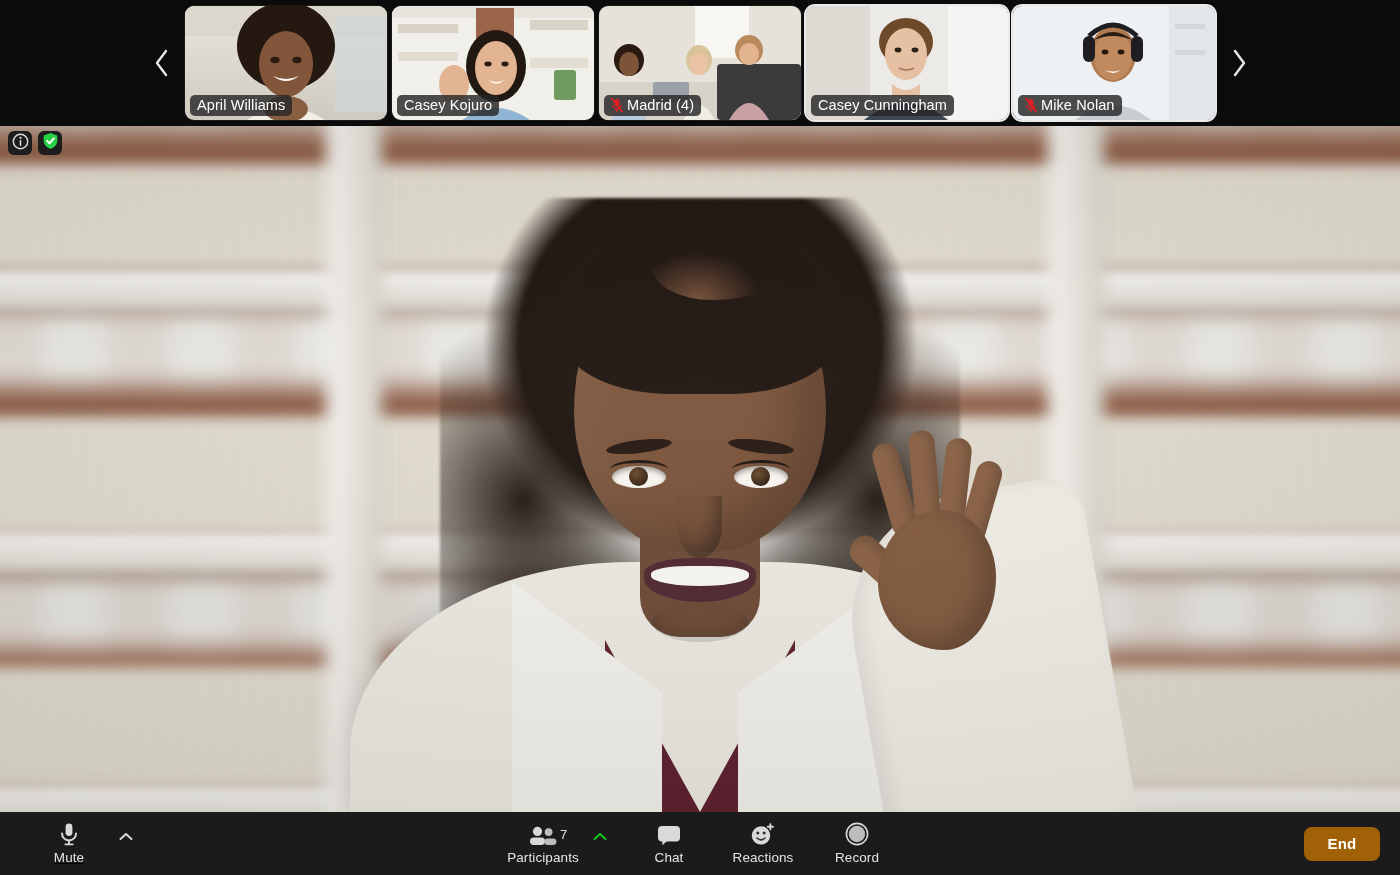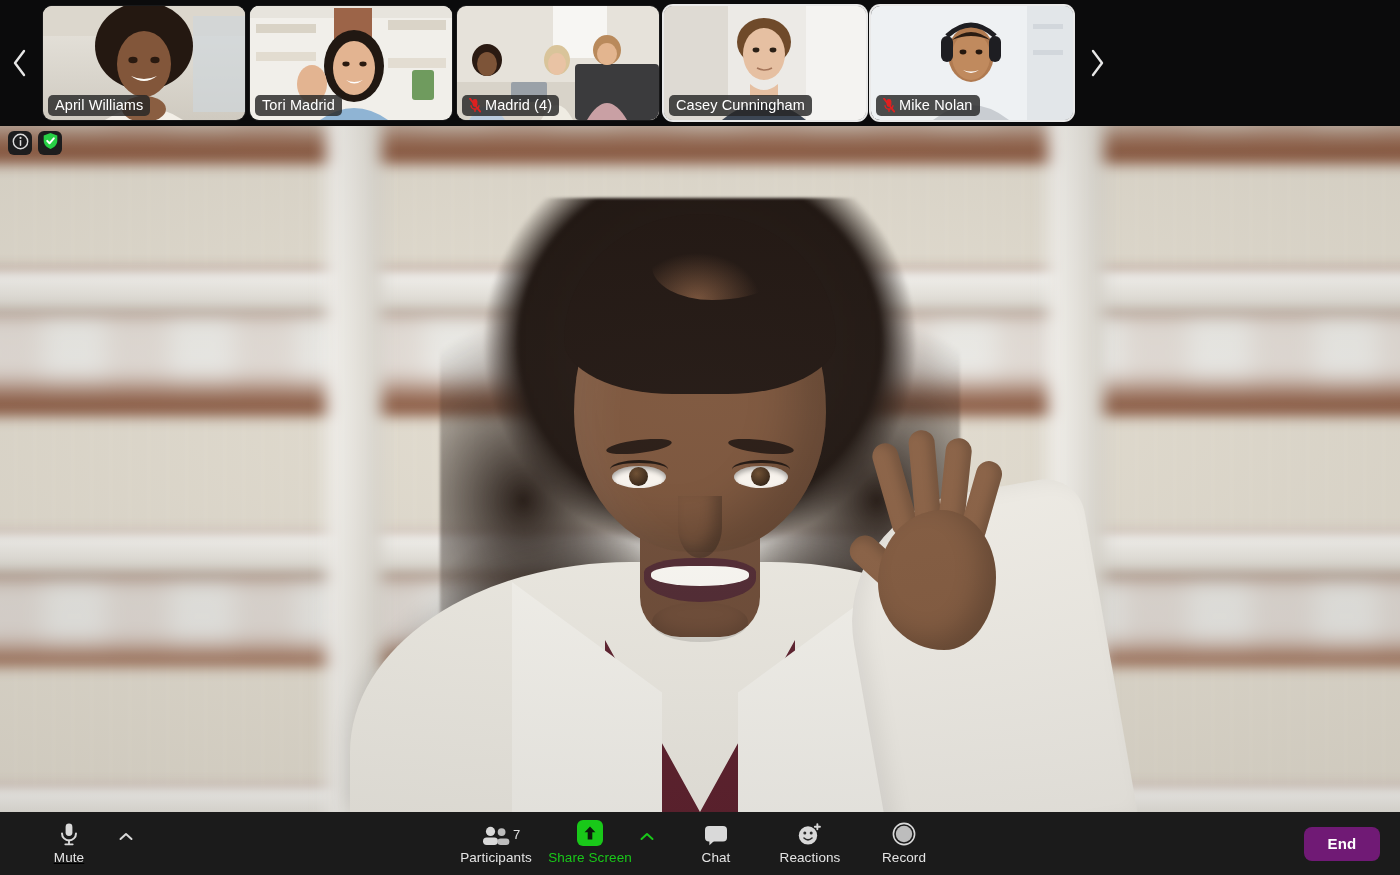--- a/index.html
+++ b/index.html
@@ -25,21 +25,21 @@
 
   
   .filmstrip {
     position: absolute;
     left: 0; top: 0;
     width: 1400px;
     height: 126px;
     background: #0b0b0c;
     display: flex;
     align-items: center;
-    justify-content: flex-start;
+    justify-content: center;
     gap: 5px;
     z-index: 30;
   }
   .strip-nav {
     width: 38px;
     height: 110px;
     display: flex;
     align-items: center;
     justify-content: center;
     color: #e7e7e7;
@@ -450,21 +450,21 @@
     width: 26px; height: 26px;
     border-radius: 6px;
     background: #19c819;
     display: flex;
     align-items: center;
     justify-content: center;
   }
   .end-btn {
     width: 76px; height: 34px;
     border-radius: 8px;
-    background: #701a75;
+    background: #a16207;
     color: #fff;
     font-size: 15px;
     font-weight: bold;
     display: flex;
     align-items: center;
     justify-content: center;
     border: none;
     letter-spacing: .2px;
   }
   .wrap-mute { display: flex; align-items: center; }
@@ -525,21 +525,21 @@
           <ellipse cx="104" cy="62" rx="21" ry="27" fill="#e3b491"></ellipse>
           <ellipse cx="96" cy="58" rx="3.6" ry="2.4" fill="#2a1a10"></ellipse>
           <ellipse cx="113" cy="58" rx="3.6" ry="2.4" fill="#2a1a10"></ellipse>
           <path d="M96 74 q8 7 17 0 q-9 4 -17 0z" fill="#fff"></path>
           <path d="M70 114 q34 -24 68 0z" fill="#8fb4d4"></path>
           <ellipse cx="62" cy="78" rx="15" ry="19" fill="#e3b491"></ellipse>
           <rect x="162" y="64" width="22" height="30" rx="3" fill="#6f9b5e"></rect>
         </svg>
       </div>
       <div class="name-chip">
-        <span class="nm">Tori Madrid</span>
+        <span class="nm">Casey Kojuro</span>
       </div>
     </div>
 
     <div class="thumb">
       <div class="scene">
         <svg width="202" height="114" viewBox="0 0 202 114" preserveAspectRatio="xMidYMid slice">
           <rect width="202" height="114" fill="#e6e2da"></rect>
           <rect x="96" y="0" width="54" height="52" fill="#f7f6f3"></rect>
           <rect x="0" y="76" width="202" height="38" fill="#d8d3c9"></rect>
           <rect x="118" y="58" width="84" height="56" rx="4" fill="#3b3b3d"></rect>
@@ -733,30 +733,20 @@
             <circle cx="20.6" cy="6.1" r="3.9" fill="#bdbdbd"></circle>
             <rect x="2" y="11.6" width="15" height="7.4" rx="3.7" fill="#d9d9d9"></rect>
             <rect x="16.4" y="12.4" width="12" height="6.6" rx="3.3" fill="#bdbdbd"></rect>
           </svg>
           <span class="pcount">7</span>
         </span>
         <span class="lbl">Participants</span>
       </button>
 
       <div style="display:flex;align-items:center;">
-        <button class="tb-item green">
-          <span class="ic">
-            <span class="share-sq">
-              <svg width="14" height="16" viewBox="0 0 14 16">
-                <path d="M7 1.4 L12.4 7.2 H9.3 V14.4 H4.7 V7.2 H1.6 Z" fill="#0d1a0d"></path>
-              </svg>
-            </span>
-          </span>
-          <span class="lbl">Share Screen</span>
-        </button>
         <button class="caret green">
           <span>
             <svg width="14" height="9" viewBox="0 0 14 9" fill="none">
               <path d="M1.5 7 L7 2 L12.5 7" stroke="#19c819" stroke-width="2" stroke-linecap="round" stroke-linejoin="round"></path>
             </svg>
           </span>
         </button>
       </div>
 
       <button class="tb-item" style="margin-left:12px;">

